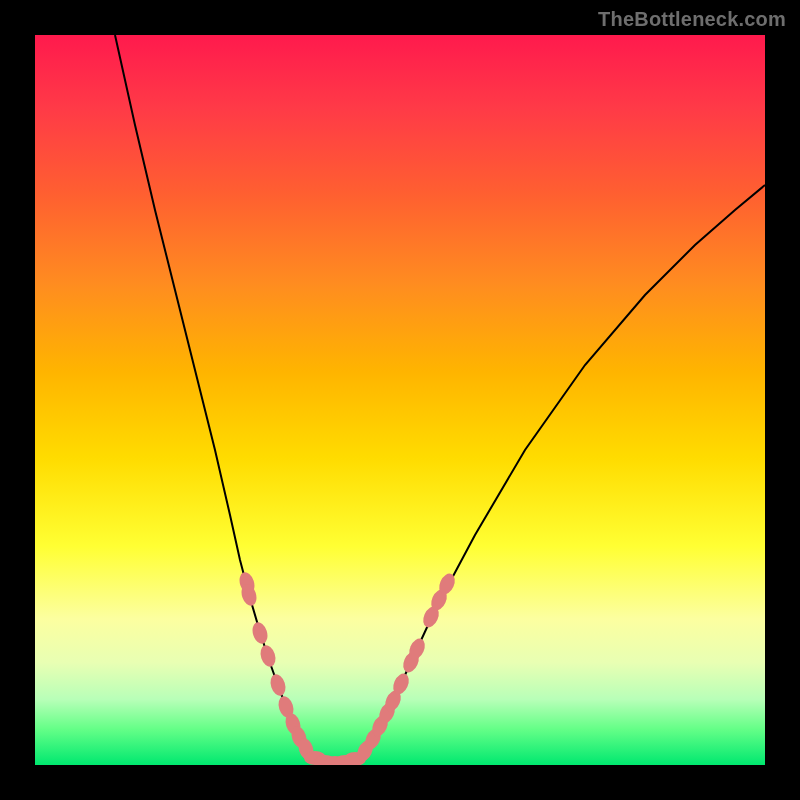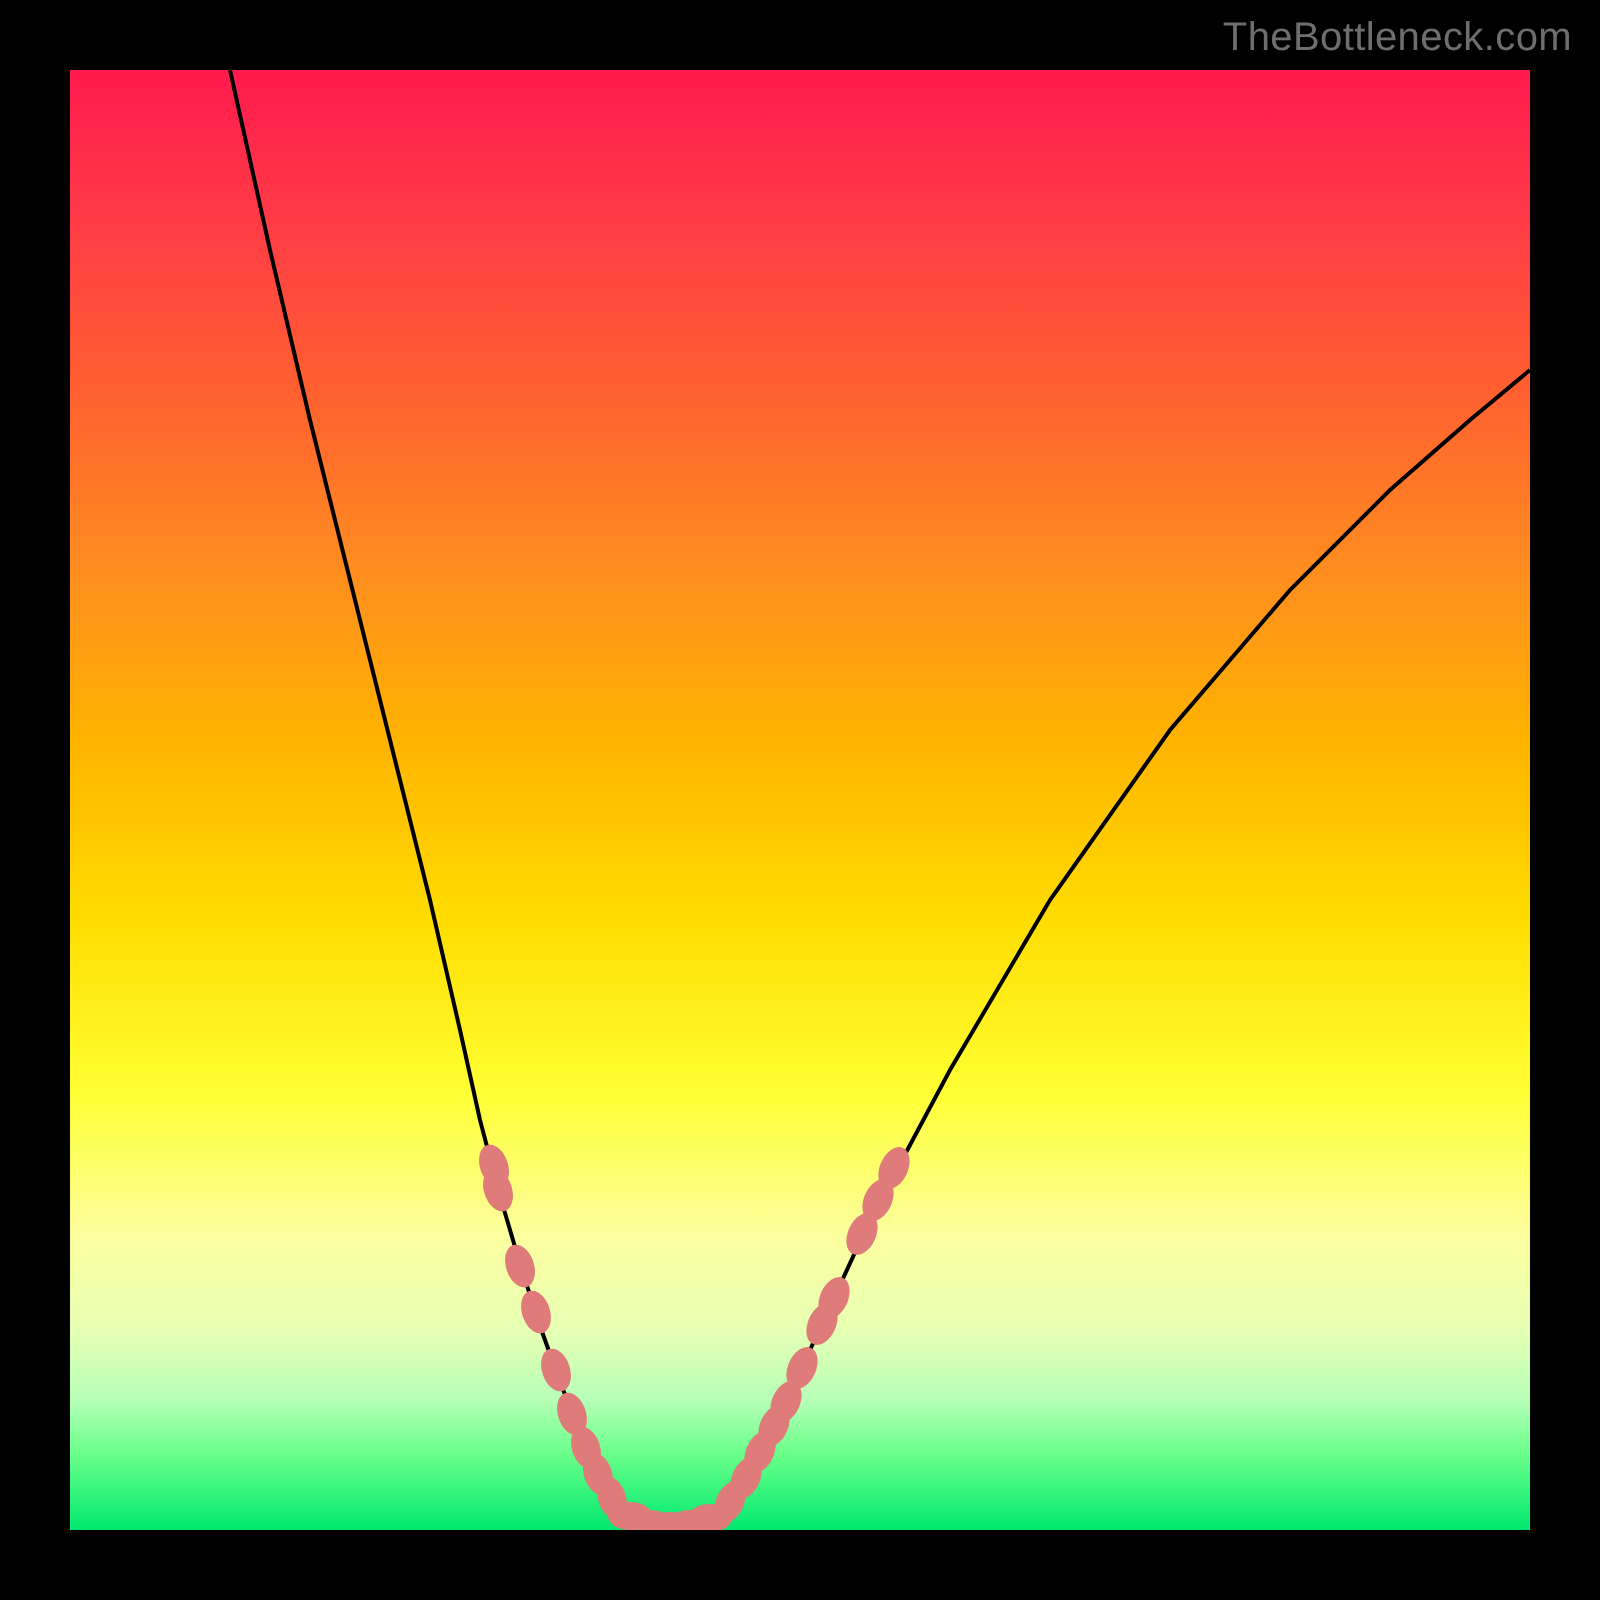--- a/index.html
+++ b/index.html
@@ -27,21 +27,21 @@
       #b8ffb8 91%,
       #66ff88 95%,
       #00e86f 100%
     );
   }
   .watermark {
     position: absolute;
     top: 8px; right: 14px;
     font-family: Arial, Helvetica, sans-serif;
     font-size: 20px;
-    font-weight: 400;
+    font-weight: 700;
     color: #6e6e6e;
     letter-spacing: 0.2px;
     user-select: none;
   }
   svg.curves {
     position: absolute;
     left: 0; top: 0;
     width: 730px; height: 730px;
   }
   .curve { fill: none; stroke: #000; stroke-width: 2; }

